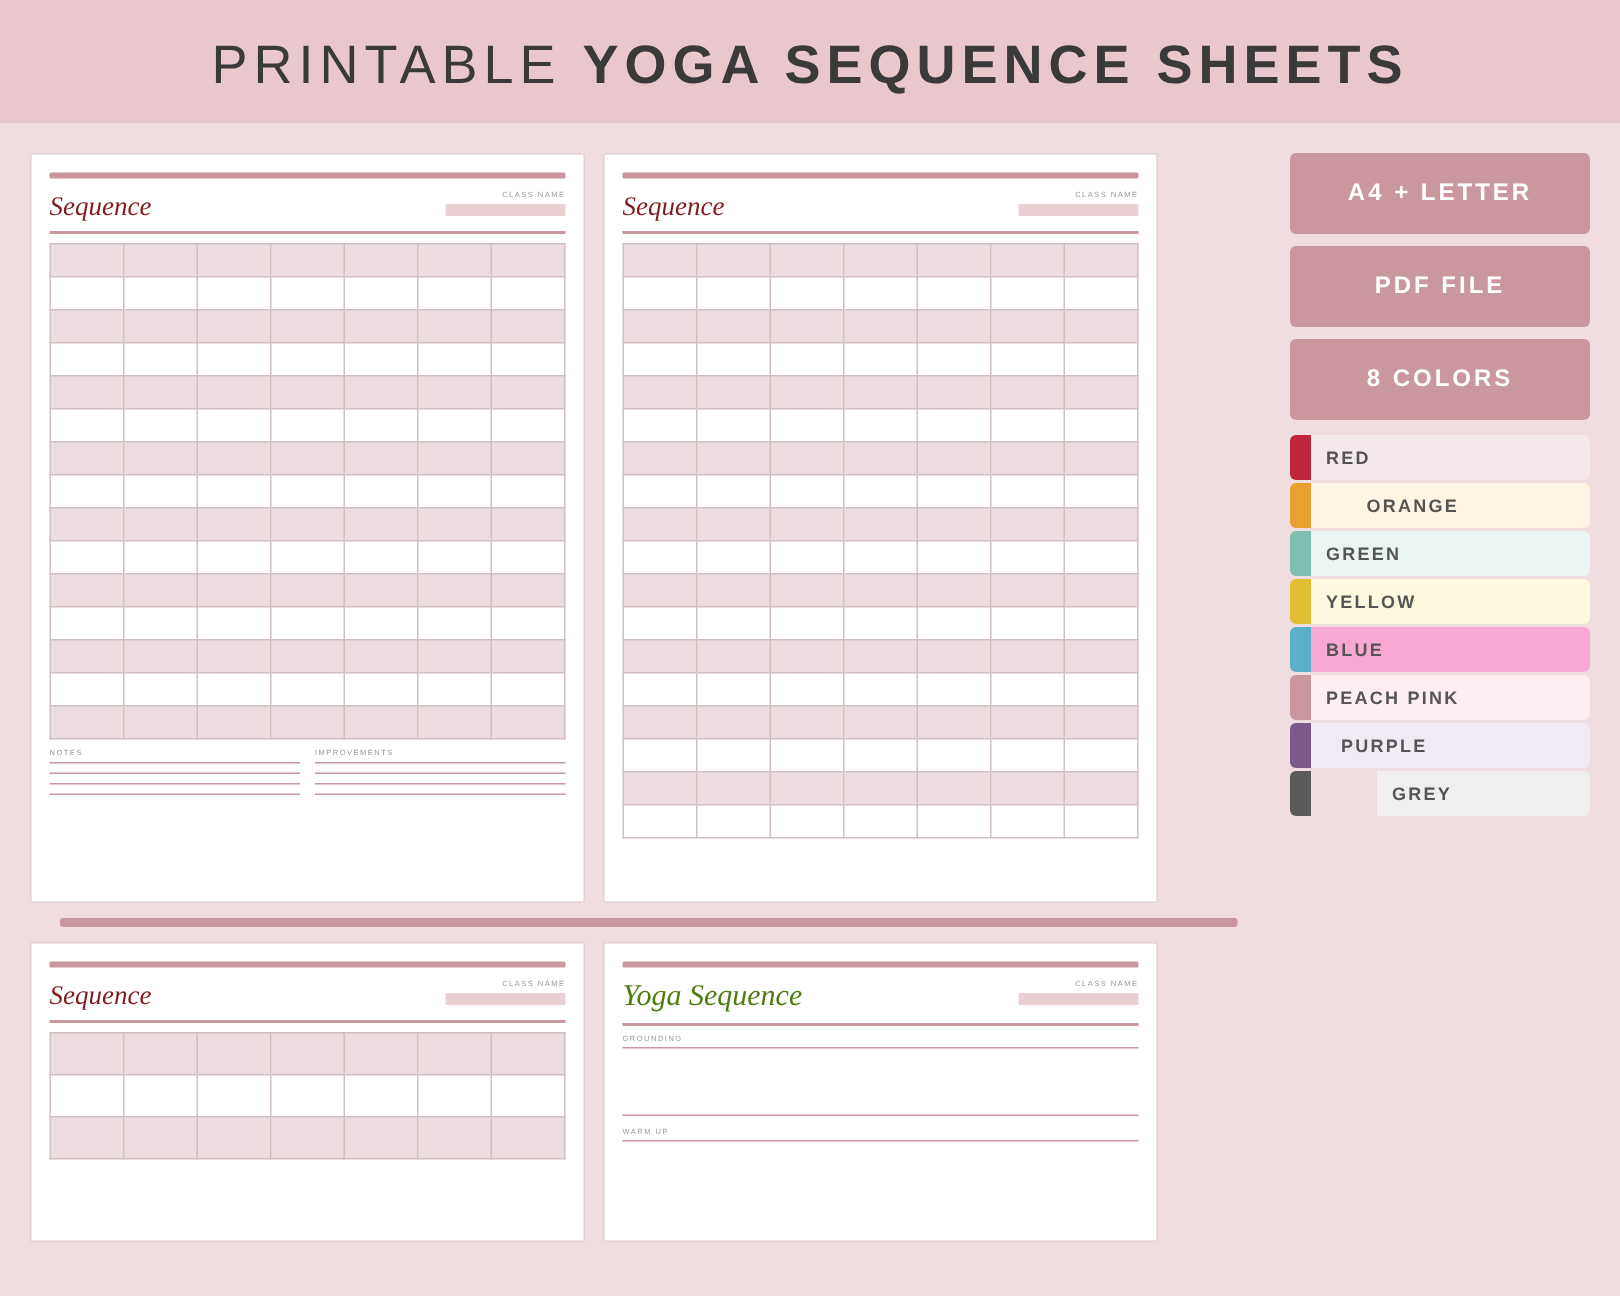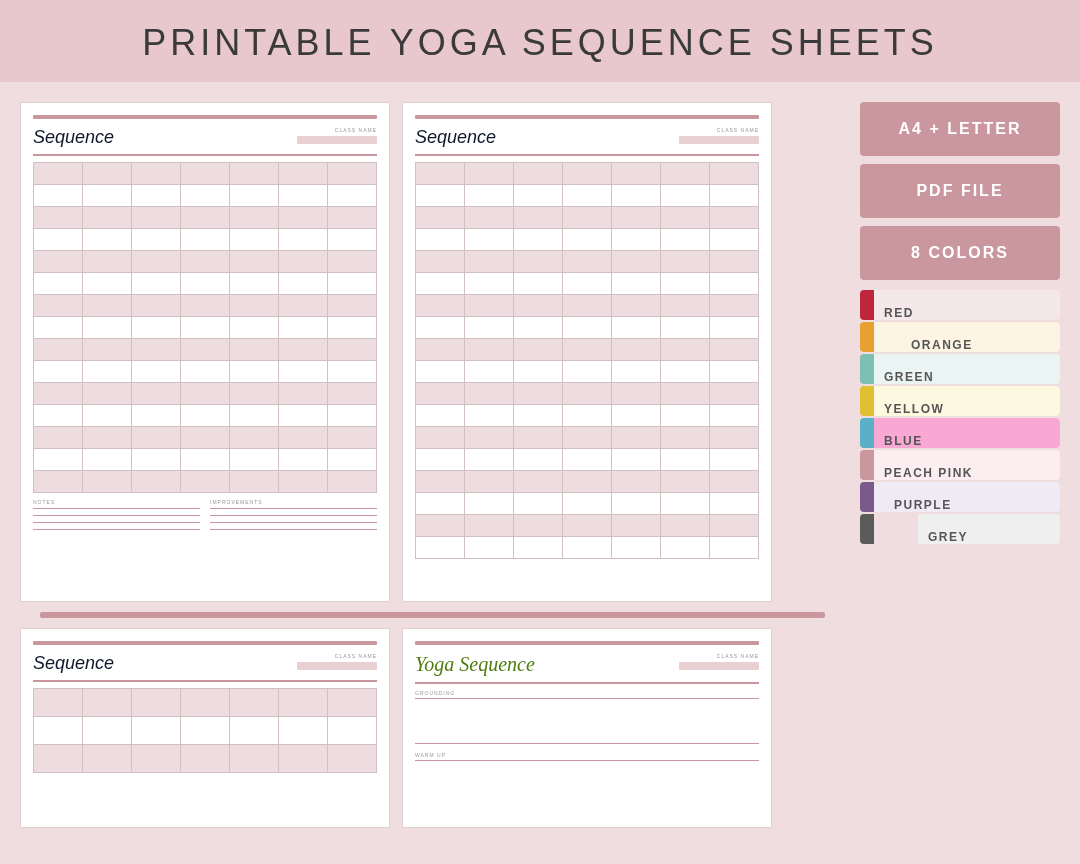--- a/index.html
+++ b/index.html
@@ -18,21 +18,21 @@
       letter-spacing: 3px;
     }
     .header h1 {
       font-size: 36px;
       font-weight: 300;
       color: #3a3a3a;
       text-transform: uppercase;
       letter-spacing: 4px;
     }
     .header h1 span {
-      font-weight: 400;
+      font-weight: 700;
     }
 
     .main-content {
       display: flex;
       flex-direction: row;
       padding: 20px 20px 10px 20px;
       gap: 15px;
     }
 
     .sheets-area {
@@ -65,24 +65,24 @@
     }
 
     .sheet-header {
       display: flex;
       justify-content: space-between;
       align-items: flex-start;
       margin-bottom: 6px;
     }
 
     .sheet-title {
-      font-family: Liberation Sans, sans-serif;
+      font-family: Liberation Serif, serif;
       font-style: italic;
       font-size: 18px;
-      color: #0f172a;
+      color: #7f1d1d;
     }
 
     .sheet-class-name {
       display: flex;
       flex-direction: column;
       align-items: flex-end;
       gap: 3px;
     }
 
     .class-name-label {
@@ -237,21 +237,21 @@
       width: 14px;
       height: 30px;
       flex-shrink: 0;
       border-radius: 4px 0 0 4px;
     }
 
     .color-label-bg {
       flex: 1;
       height: 30px;
       display: flex;
-      align-items: flex-end;
+      align-items: center;
       padding-left: 10px;
       border-radius: 0 4px 4px 0;
     }
 
     .color-label {
       font-size: 12px;
       letter-spacing: 1.5px;
       font-weight: 600;
       text-transform: uppercase;
       color: #555;

